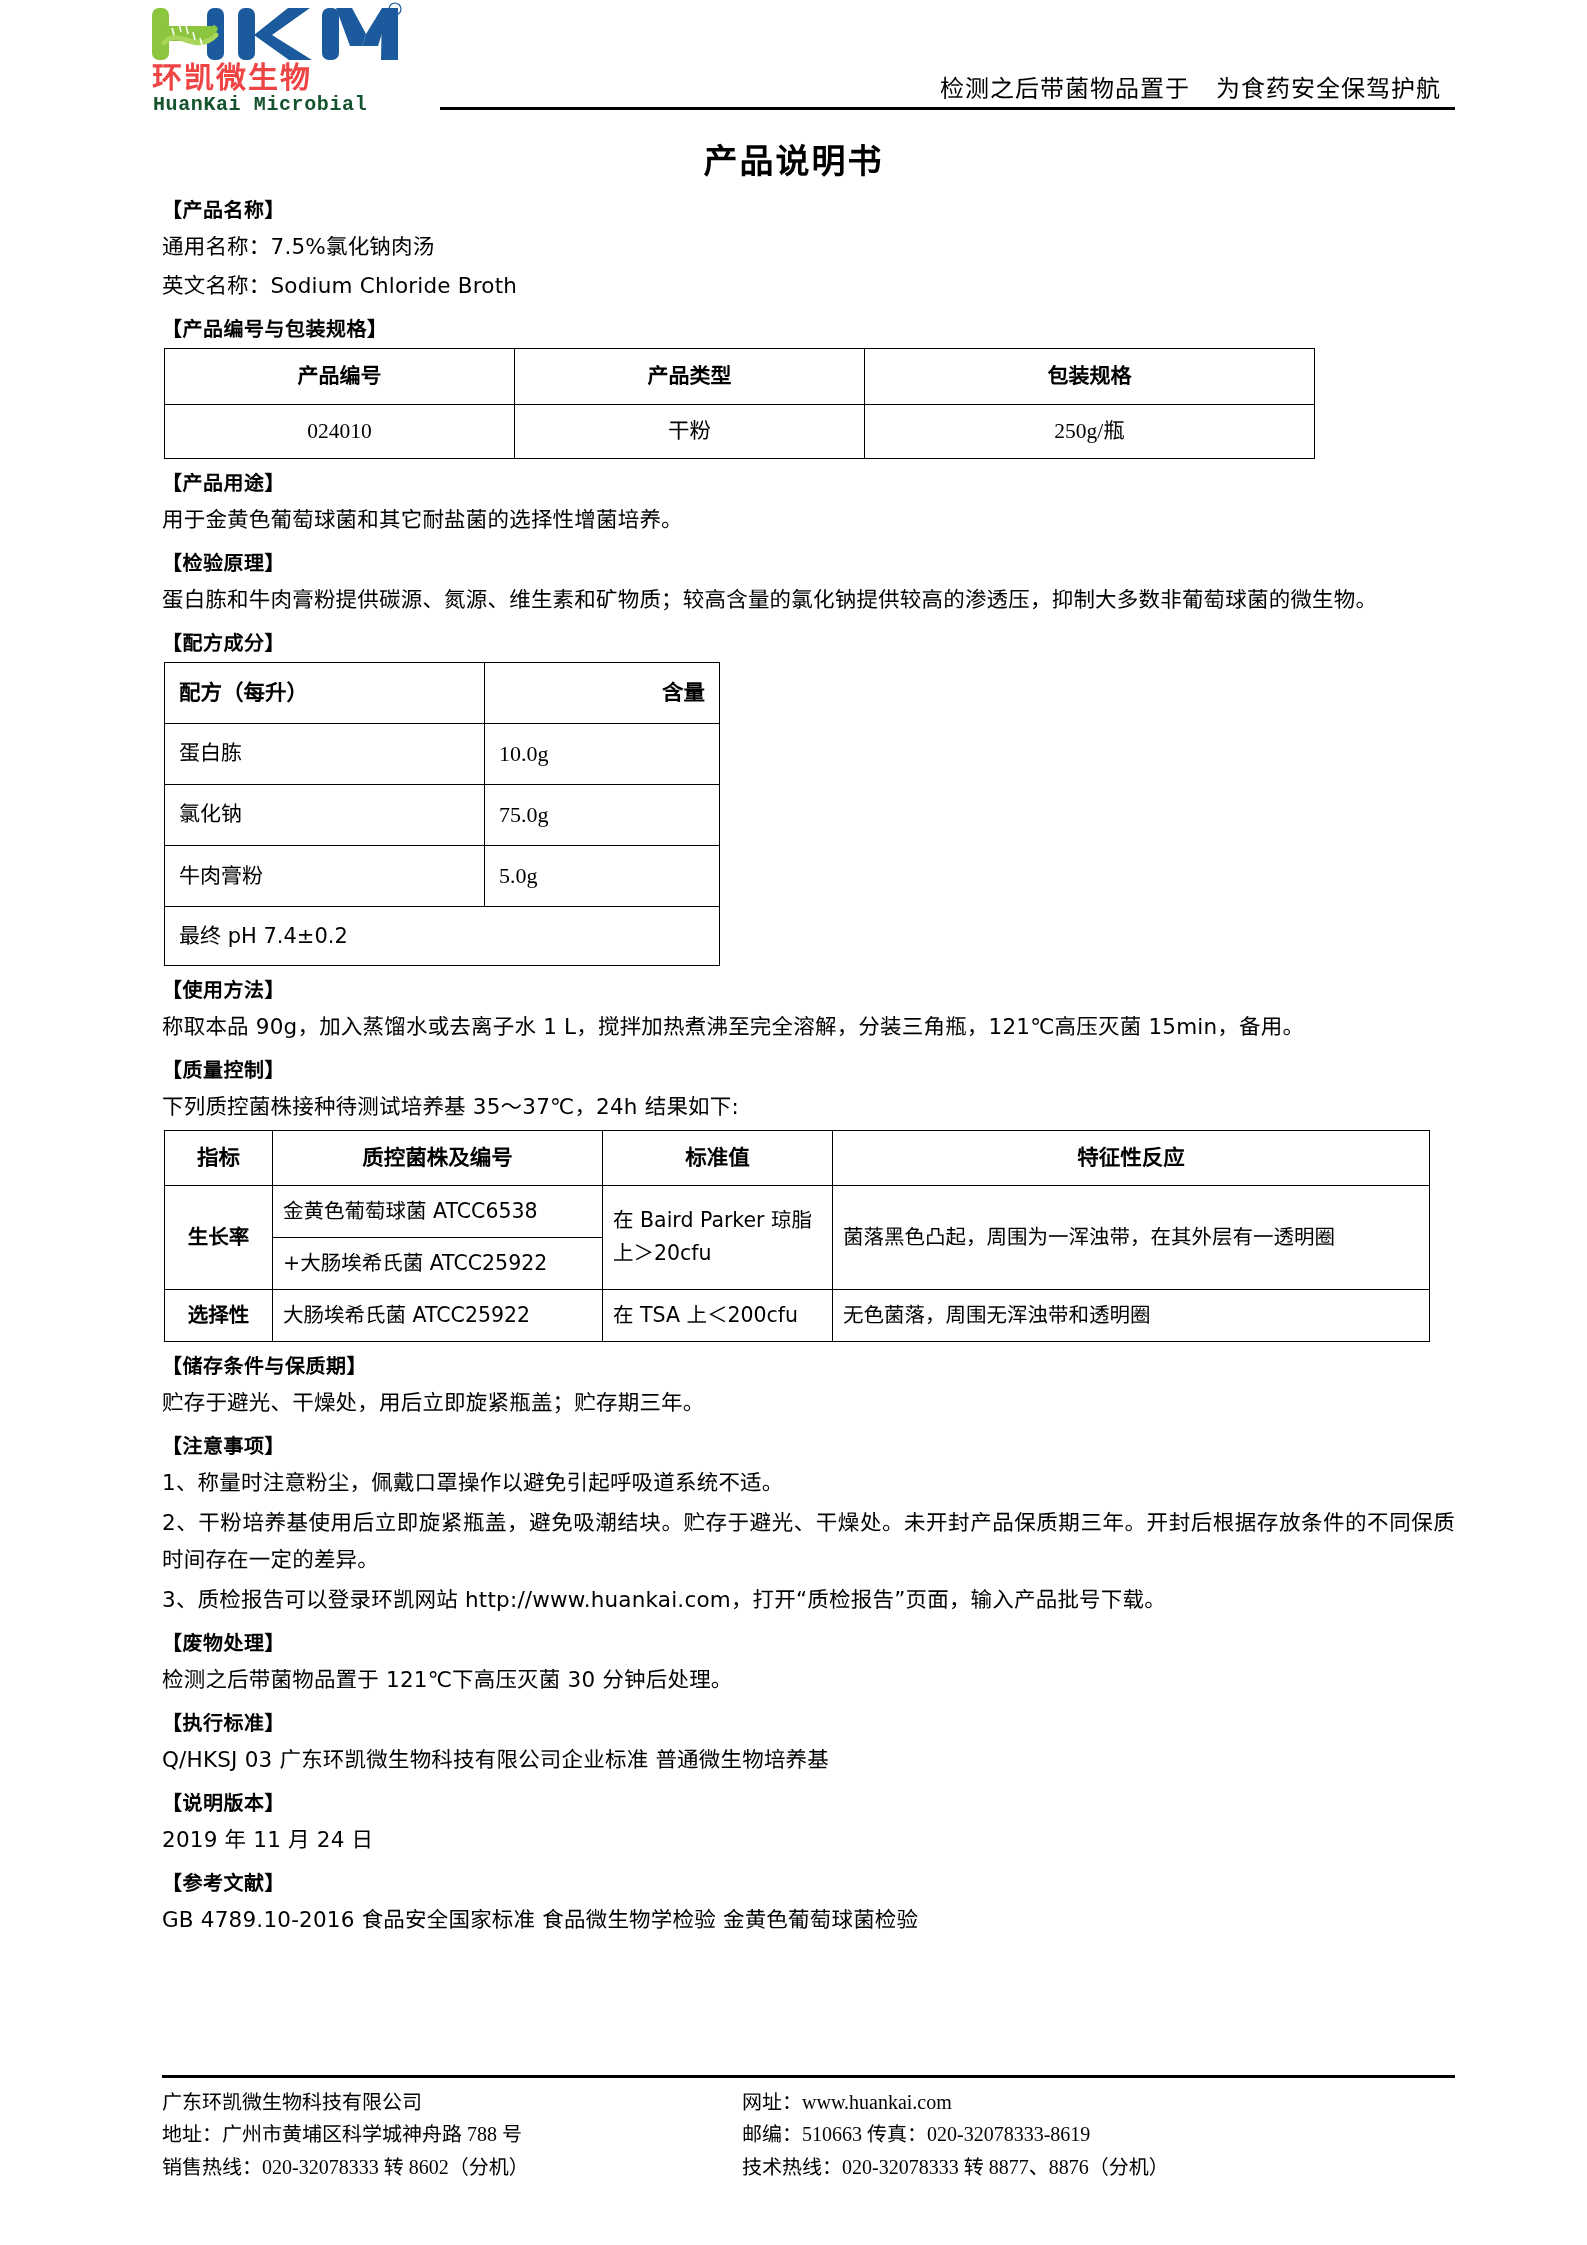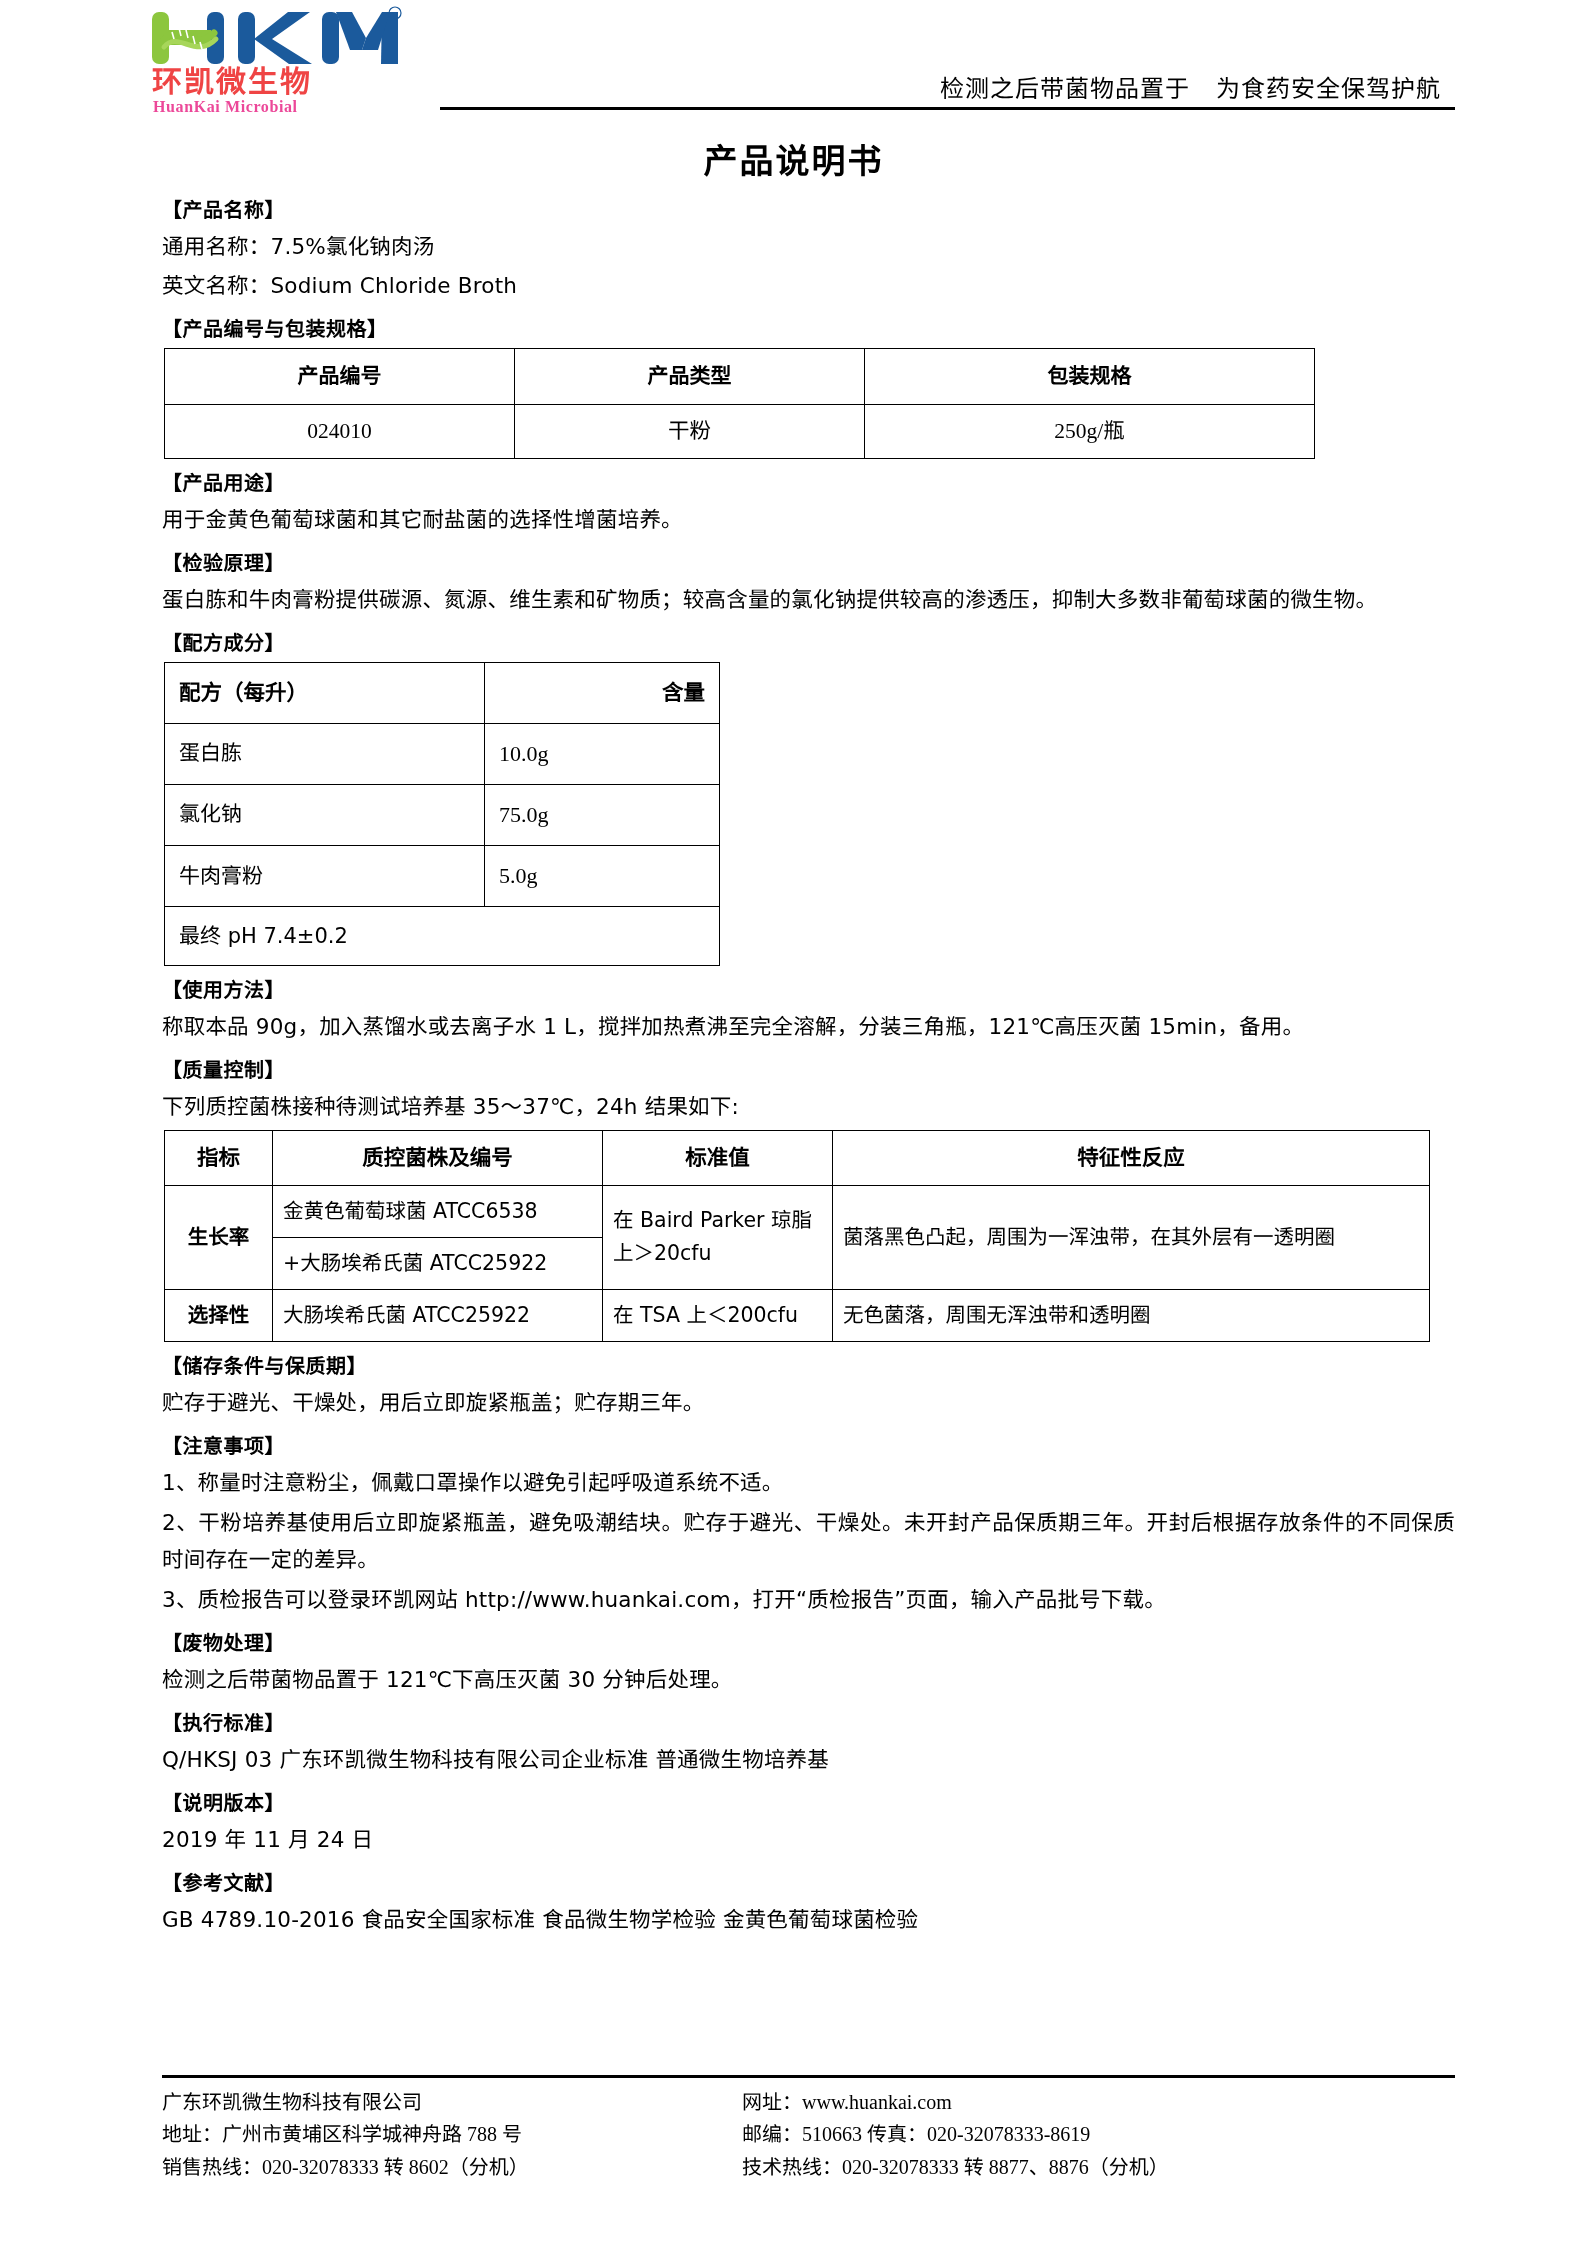--- a/index.html
+++ b/index.html
@@ -49,23 +49,23 @@
     font-family: "DejaVu Sans", "Liberation Sans", sans-serif;
     color: #ef4444;
     font-size: 30px;
     font-weight: 700;
     letter-spacing: 2px;
     line-height: 1.05;
     margin-top: -2px;
     padding-left: 2px;
   }
   .logo-en {
-    font-family: Liberation Serif, serif;
-    color: #ec4899;
-    font-size: 16px;
+    font-family: Liberation Mono, monospace;
+    color: #14532d;
+    font-size: 20px;
     font-weight: 600;
     letter-spacing: 0.6px;
     line-height: 1.1;
     padding-left: 3px;
     margin-top: 1px;
   }
   .header-right {
     flex: 1 1 auto;
     display: flex;
     flex-direction: column;

